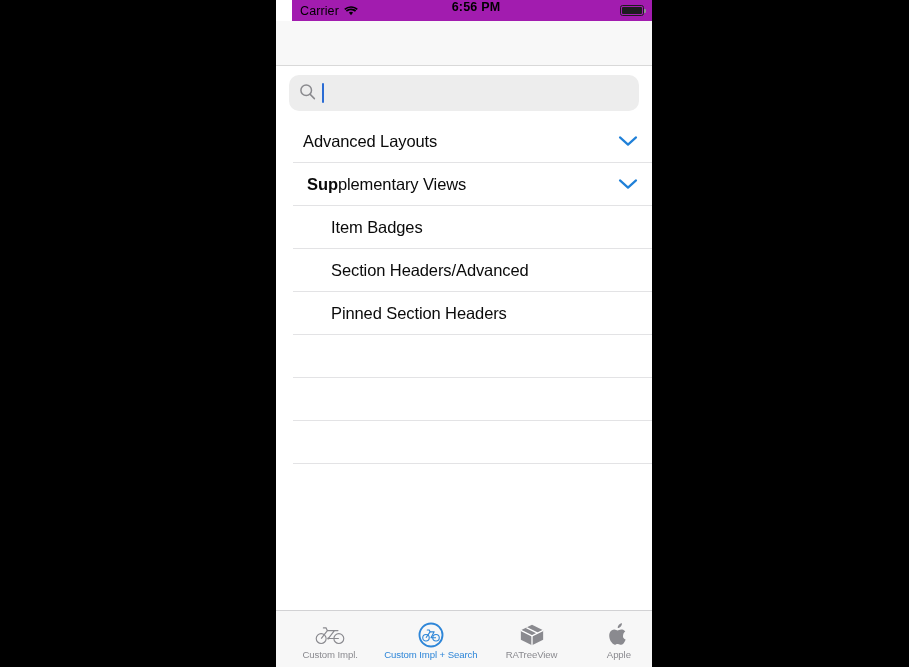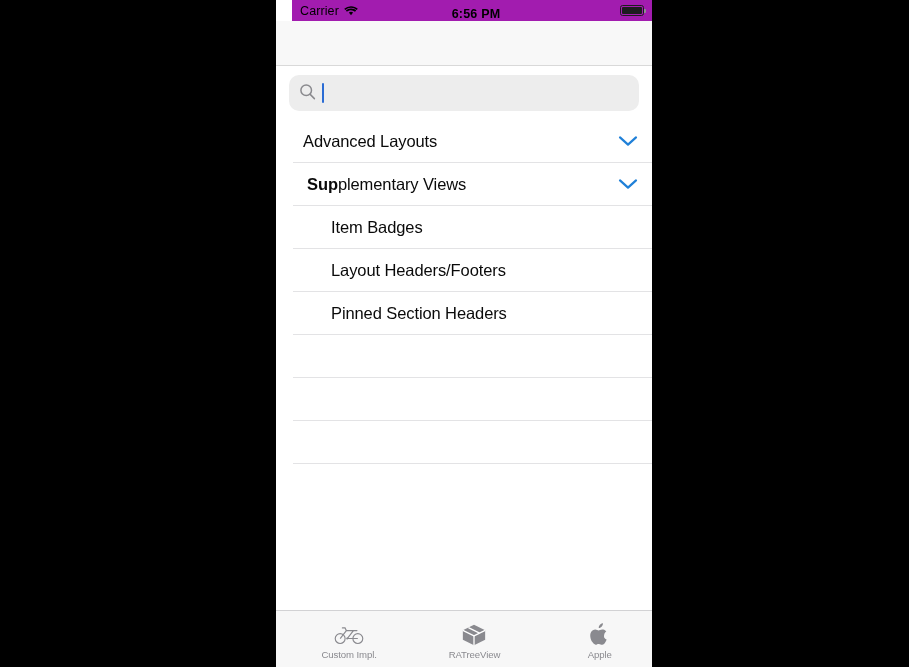--- a/index.html
+++ b/index.html
@@ -16,21 +16,21 @@
     background:#ffffff;overflow:hidden;
   }
 
   
   .statusbar{
     position:relative;height:21px;background:#a21caf;
     display:flex;align-items:center;margin-left:16px;
   }
   .sb-left{position:absolute;left:8px;top:0;height:21px;display:flex;align-items:center;gap:5px;}
   .sb-carrier{font-size:12.5px;color:#000;letter-spacing:.1px;}
-  .sb-center{position:absolute;left:8px;right:0;top:0;height:21px;display:flex;align-items:flex-end;justify-content:center;}
+  .sb-center{position:absolute;left:8px;right:0;top:0;height:21px;display:flex;align-items:flex-start;justify-content:center;}
   .sb-time{font-size:12.5px;font-weight:bold;color:#000;letter-spacing:.2px;}
   .sb-right{position:absolute;right:8px;top:0;height:21px;display:flex;align-items:center;}
   .wifi{display:block;}
   .battery{
     position:relative;width:24px;height:11px;border:1.3px solid #1c1c1e;border-radius:2.6px;
     box-sizing:border-box;padding:1.2px;
   }
   .battery::after{
     content:"";position:absolute;right:-3.2px;top:3.2px;width:1.8px;height:4px;
     background:#8e8e93;border-radius:0 1px 1px 0;
@@ -166,21 +166,21 @@
         </span>
         <span class="sep"></span>
       </div>
 
       <div class="row lvl3">
         <span class="row-label"><b></b><span>Item Badges</span></span>
         <span class="sep"></span>
       </div>
 
       <div class="row lvl3">
-        <span class="row-label"><b></b><span>Layout Headers/Footers</span></span>
+        <span class="row-label"><b></b><span>Section Headers/Advanced</span></span>
         <span class="sep"></span>
       </div>
 
       <div class="row lvl3">
         <span class="row-label"><b></b><span>Pinned Section Headers</span></span>
         <span class="sep"></span>
       </div>
 
       <div class="row empty">
           <span class="sep"></span>
@@ -204,20 +204,32 @@
             <circle cx="27" cy="15" r="5.6" fill="none" stroke="#8a8a8f" stroke-width="1.3"></circle>
             <path d="M7 15 14 6h8l-7 9h12" fill="none" stroke="#8a8a8f" stroke-width="1.3" stroke-linejoin="round"></path>
             <path d="M14 6 12.5 3h-3" fill="none" stroke="#8a8a8f" stroke-width="1.3" stroke-linecap="round"></path>
             <path d="M22 6h4" fill="none" stroke="#8a8a8f" stroke-width="1.3" stroke-linecap="round"></path>
             <circle cx="15" cy="15" r="1.2" fill="#8a8a8f"></circle>
           </svg>
         </span>
         <span class="tlabel">Custom Impl.</span>
       </div>
 
+      <div class="tab selected">
+        <span class="ticon">
+          <svg width="26" height="26" viewBox="0 0 28 28">
+            <circle cx="14" cy="14" r="12.4" fill="none" stroke="#2e86d8" stroke-width="2"></circle>
+            <circle cx="8.6" cy="17" r="3.5" fill="none" stroke="#2e86d8" stroke-width="1.2"></circle>
+            <circle cx="19.4" cy="17" r="3.5" fill="none" stroke="#2e86d8" stroke-width="1.2"></circle>
+            <path d="M8.6 17 13 10.6h4.4L14 17h5.4" fill="none" stroke="#2e86d8" stroke-width="1.2" stroke-linejoin="round"></path>
+            <path d="M13 10.6 12 8.6h-2" fill="none" stroke="#2e86d8" stroke-width="1.2" stroke-linecap="round"></path>
+          </svg>
+        </span>
+        <span class="tlabel">Custom Impl + Search</span>
+      </div>
 
       <div class="tab">
         <span class="ticon">
           <svg width="26" height="26" viewBox="0 0 28 28">
             <path d="M14 3 26 9v10l-12 6L2 19V9z" fill="#8a8a8f"></path>
             <path d="M2 9l12 6 12-6" fill="none" stroke="#ffffff" stroke-width="1.4" stroke-linejoin="round"></path>
             <path d="M14 15v10" fill="none" stroke="#ffffff" stroke-width="1.4"></path>
             <path d="M8 6l12 6" fill="none" stroke="#ffffff" stroke-width="1.4"></path>
           </svg>
         </span>

